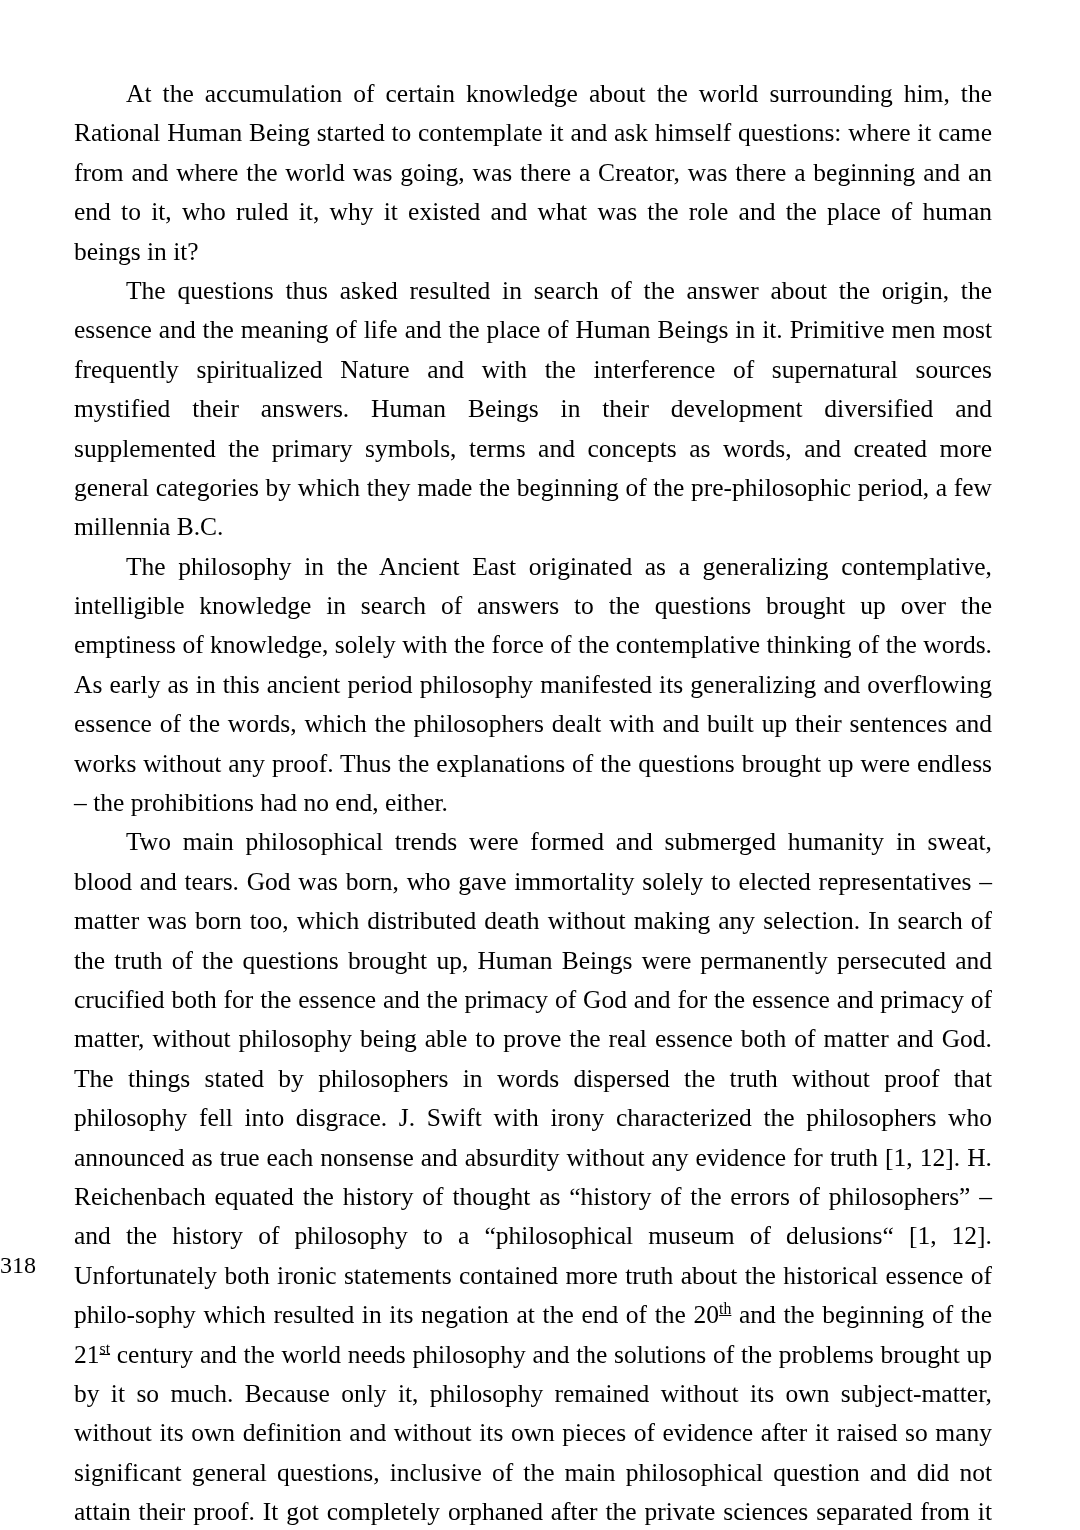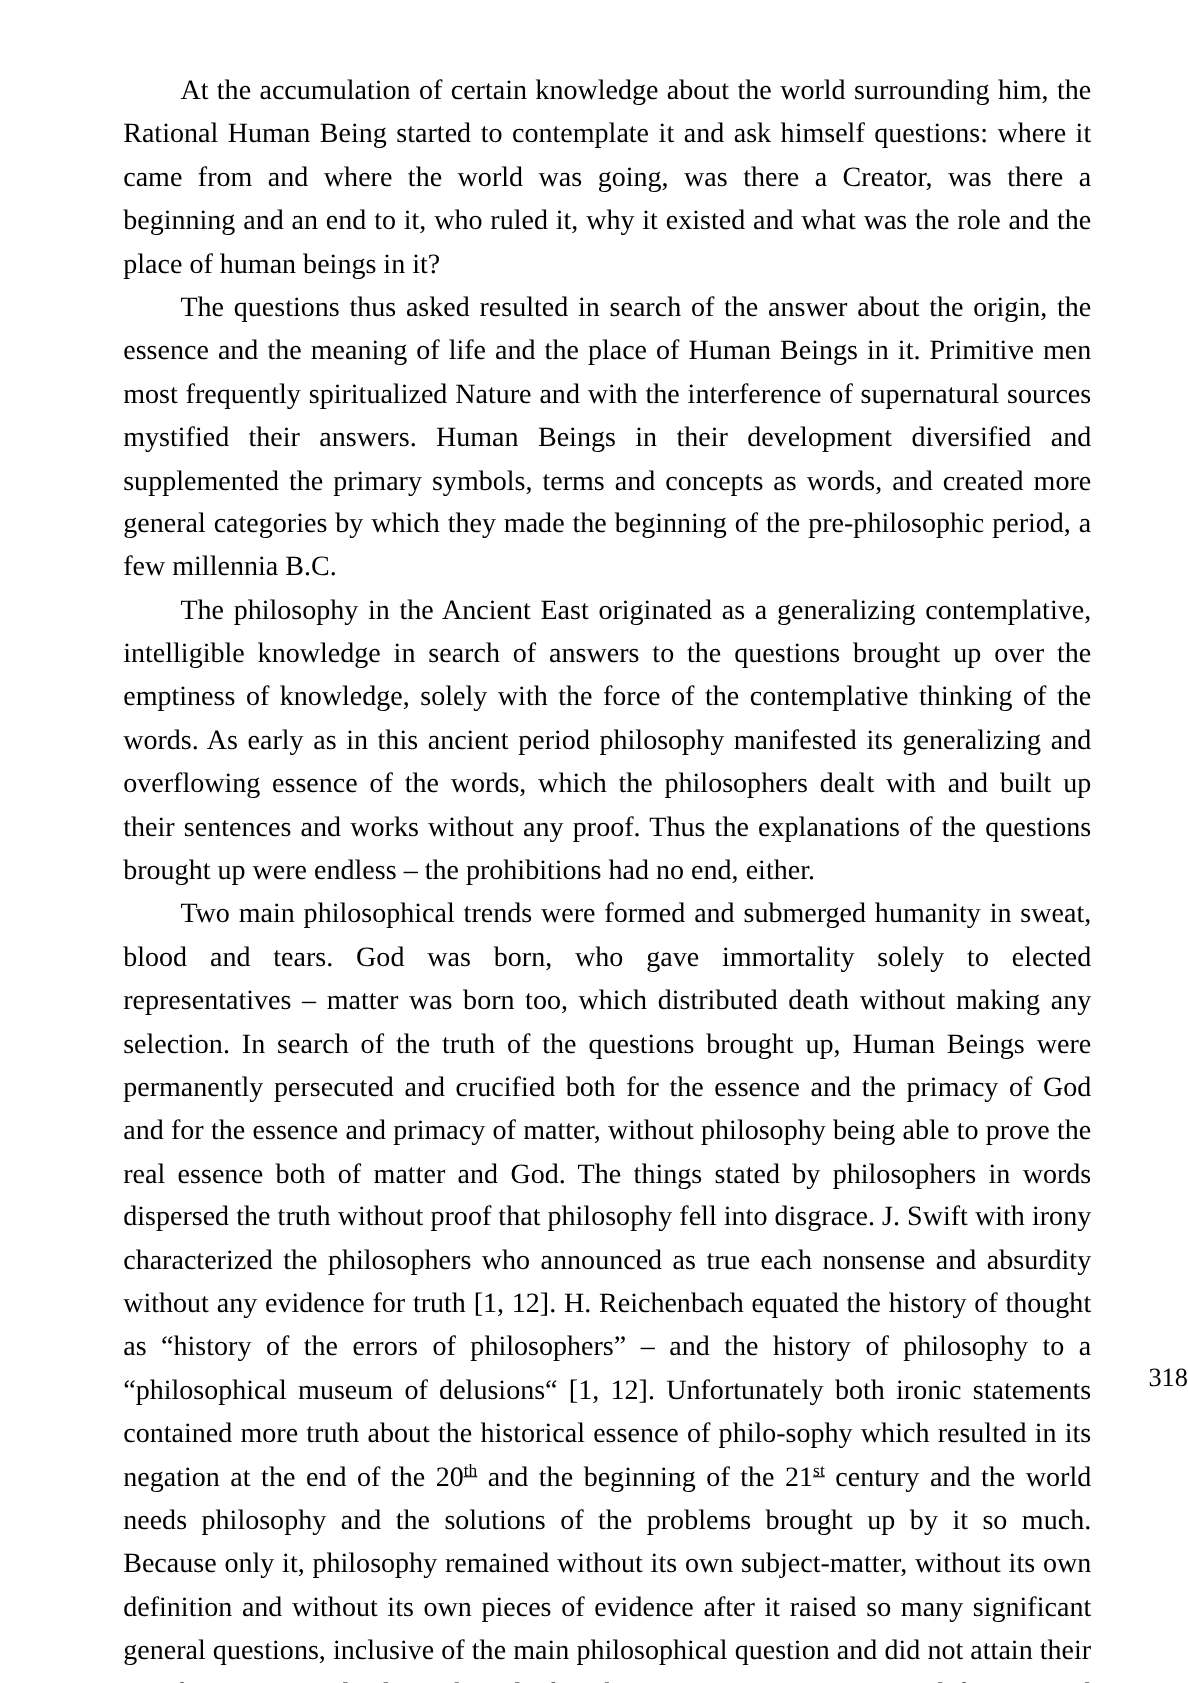--- a/index.html
+++ b/index.html
@@ -11,22 +11,23 @@
     width: 1080px;
     height: 1530px;
     font-family: "Liberation Serif", serif;
     color: #000000;
   }
   .page {
     position: relative;
     width: 1080px;
     height: 1309px;
     box-sizing: border-box;
-    padding: 62px 88px 0 112px;
+    padding: 62px 88px 0 74px;
     background: #ffffff;
+    margin-top: 12px;
   }
   .body-text {
     font-size: 25.5px;
     line-height: 1.545;
     text-align: justify;
     text-justify: inter-word;
     hyphens: manual;
   }
   .para {
     margin: 0;
@@ -40,21 +41,21 @@
     font-size: 0.62em;
     vertical-align: super;
     line-height: 0;
     text-decoration: underline;
   }
   .page-number {
     position: absolute;
     left: 0;
     right: 0;
     bottom: 42px;
-    text-align: right;
+    text-align: left;
     font-size: 24px;
     font-family: "Liberation Serif", serif;
   }
 </style>
 </head>
 <body>
 
 <div class="page">
   <div class="body-text">
     <p class="para">At the accumulation of certain knowledge about the world surrounding him, the Rational Human Being started to contemplate it and ask himself questions: where it came from and where the world was going, was there a Creator, was there a beginning and an end to it, who ruled it, why it existed and what was the role and the place of human beings in it?</p>

